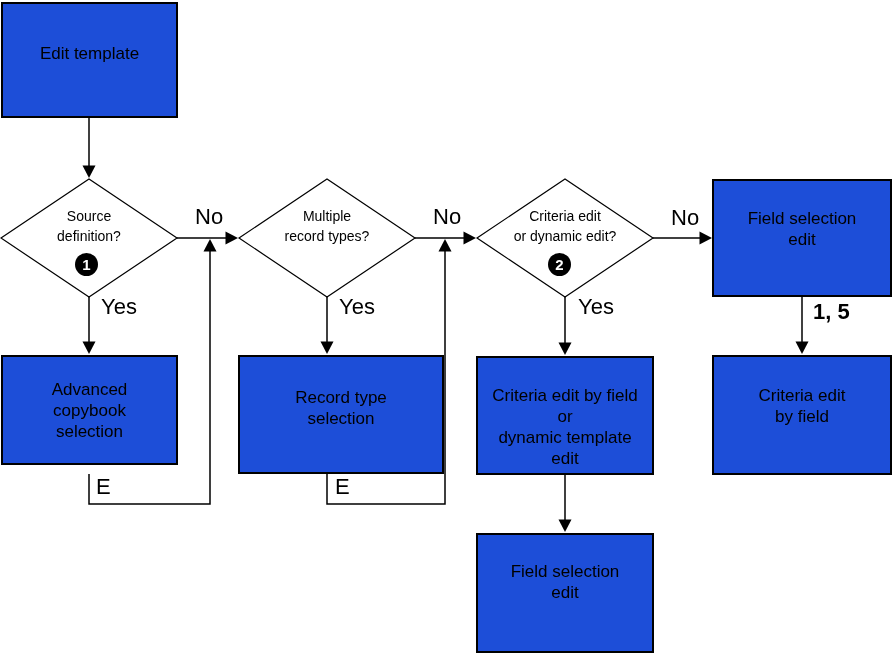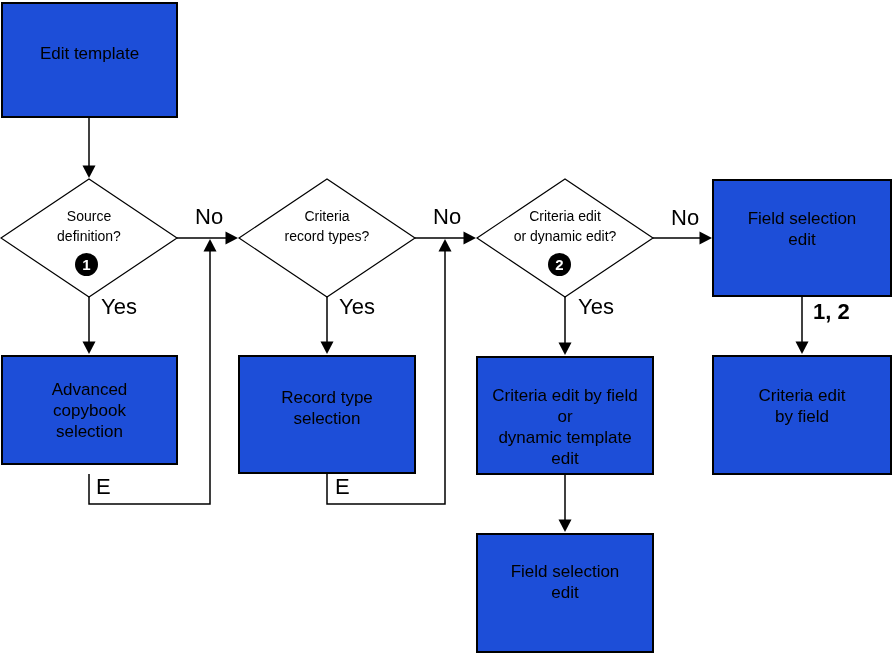--- a/index.html
+++ b/index.html
@@ -55,21 +55,21 @@
     font-size: 15px;
     font-weight: bold;
     display: flex;
     align-items: center;
     justify-content: center;
   }
   
   #n-edit        { left: 1px;   top: 2px;   width: 177px; height: 116px; }
   #n-fst         { left: 712px; top: 179px; width: 180px; height: 118px; }
   #n-adv         { left: 1px;   top: 355px; width: 177px; height: 110px; }
-  #n-rec         { left: 238px; top: 355px; width: 178px; height: 119px; }
+  #n-rec         { left: 238px; top: 355px; width: 206px; height: 119px; }
   #n-cdt         { left: 476px; top: 356px; width: 178px; height: 119px; }
   #n-cbf         { left: 712px; top: 355px; width: 180px; height: 120px; }
   #n-fsb         { left: 476px; top: 533px; width: 178px; height: 120px; }
   
   #dl-source   { left: 4px;   top: 206px; }
   #dl-multiple { left: 242px; top: 206px; }
   #dl-criteria { left: 480px; top: 206px; }
   
   #badge-1 { left: 75px;  top: 253px; }
   #badge-2 { left: 548px; top: 253px; }
@@ -142,31 +142,31 @@
 edit</div>
 
   <div id="n-cbf" class="box pb18">Criteria edit
 by field</div>
 
   <div id="n-fsb" class="box pb22">Field selection
 edit</div>
 
   <div id="dl-source" class="dlabel">Source
 definition?</div>
-  <div id="dl-multiple" class="dlabel">Criteria
+  <div id="dl-multiple" class="dlabel">Multiple
 record types?</div>
   <div id="dl-criteria" class="dlabel">Criteria edit
 or dynamic edit?</div>
 
   <div id="badge-1" class="badge">1</div>
   <div id="badge-2" class="badge">2</div>
 
   <div id="lbl-no1" class="lbl">No</div>
   <div id="lbl-no2" class="lbl">No</div>
   <div id="lbl-no3" class="lbl">No</div>
   <div id="lbl-yes1" class="lbl">Yes</div>
   <div id="lbl-yes2" class="lbl">Yes</div>
   <div id="lbl-yes3" class="lbl">Yes</div>
   <div id="lbl-e1" class="lbl">E</div>
   <div id="lbl-e2" class="lbl">E</div>
-  <div id="lbl-12" class="lbl bold">1, 2</div>
+  <div id="lbl-12" class="lbl bold">1, 5</div>
 
 </div>
 
 </body></html>

